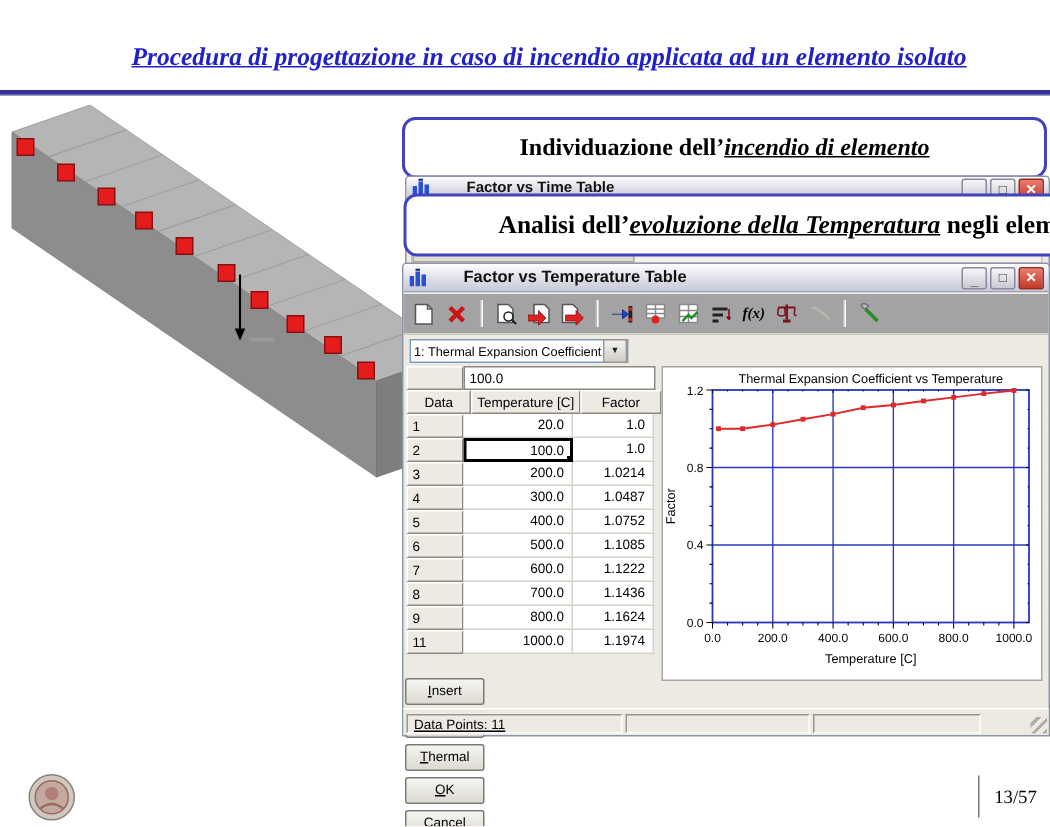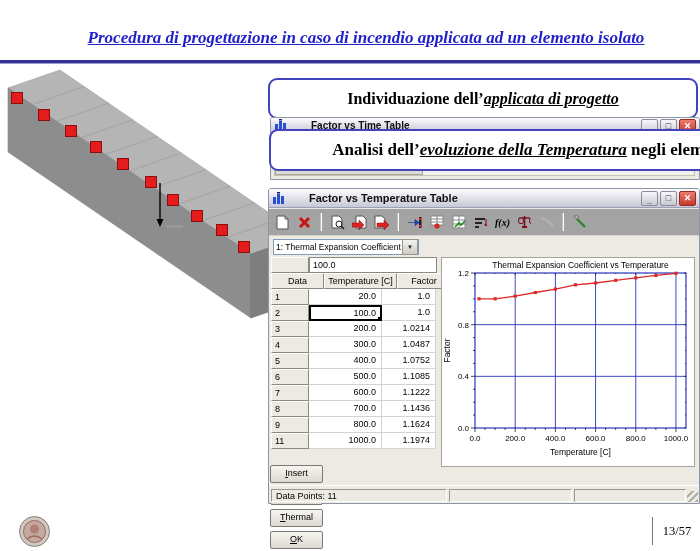--- a/index.html
+++ b/index.html
@@ -76,21 +76,21 @@
   
   #backwin{left:270px;top:117px;width:428px;height:61px;z-index:4;}
   #backwin .tbar{height:15px;}
   #backwin .ttl{font-size:10px;}
   #backwin .winbtns{top:1px;}
   .hscroll{position:absolute;left:3px;bottom:3px;right:4px;height:8px;background:#f2f1ee;
     border:1px solid #c5c2ba;}
   .hthumb{position:absolute;left:0;top:0;width:146px;height:6px;background:#dedbd3;border:1px solid #aaa79f;}
   .backcombo{position:absolute;left:112px;bottom:12px;width:28px;height:5px;background:#cfccc4;border:1px solid #a8a59d;}
   
-  #mainwin{left:268px;top:188px;width:430px;height:314px;z-index:6;}
+  #mainwin{left:268px;top:175px;width:430px;height:314px;z-index:6;}
   
   .footbar{position:absolute;left:25px;top:517px;width:627px;height:28px;background:#c80f1e;
     display:flex;align-items:center;justify-content:center;z-index:2;}
   .foottext{font-family:"Liberation Serif",serif;font-style:italic;font-weight:bold;
     color:#fff;font-size:12.5px;white-space:nowrap;padding-left:34px;}
   .foottext .uname{text-decoration:underline;}
   .pagebox{position:absolute;left:652px;top:517px;width:48px;height:28px;background:#fff;
     border-left:1px solid #777;display:flex;align-items:center;justify-content:center;
     font-family:"Liberation Serif",serif;font-size:12.5px;color:#000;z-index:2;}
   #beam{position:absolute;left:0;top:70px;z-index:1;}
@@ -132,21 +132,21 @@
       <rect x="238.5" y="171.5" width="11" height="11" fill="#e41c1c" stroke="#8a0f0f"></rect>
     </g>
     <g>
       <line x1="160" y1="113" x2="160" y2="151" stroke="#000" stroke-width="1.4"></line>
       <polygon points="156.5,149 163.5,149 160,157" fill="#000"></polygon>
       <rect x="166" y="155" width="17" height="2.5" fill="#9a9a9a"></rect>
     </g>
   </svg>
 
   <div id="box1" class="callout">
-    <span><span>Individuazione dell’</span><span class="emph">applicata di progetto</span></span>
+    <span><span>Individuazione dell’</span><span class="emph">incendio di elemento</span></span>
   </div>
 
   <div id="backwin" class="win">
     <div class="tbar">
       <svg width="12" height="12">
         <rect x="0" y="5" width="3" height="7" fill="#2a4fd0"></rect>
           <rect x="4" y="2" width="3" height="10" fill="#2a4fd0"></rect>
         <rect x="8" y="4" width="3" height="8" fill="#2a4fd0"></rect>
           <rect x="4" y="0" width="3" height="1.5" fill="#13207a"></rect>
       </svg>
@@ -292,21 +292,21 @@
       <span class="cval">1: Thermal Expansion Coefficient vs Tempe</span>
       <span class="cbtn">▼</span>
     </div>
 
     <div class="editrow">
       <div class="raised" style="width:38px;height:16px;"></div>
       <div class="editbox">100.0</div>
     </div>
 
     <div class="gridhead">
-      <div class="hc raised" style="width:53px;">Data</div>
+      <div class="hc raised" style="width:43px;">Data</div>
       <div class="hc raised" style="width:73px;">Temperature [C]</div>
       <div class="hc raised" style="width:54px;">Factor</div>
     </div>
     <div class="gridbody" id="grid-body">
         <div class="grid-row">
           <div class="rh raised">1</div>
           <div class="cell c1">20.0</div>
           <div class="cell c2">1.0</div>
         </div>
         <div class="grid-row">
@@ -464,21 +464,21 @@
 
     <div class="btnrow">
       <span class="btn">Insert</span>
       <span class="btn">Add</span>
       <span class="btn">Thermal</span>
       <span class="btn">OK</span>
       <span class="btn">Cancel</span>
     </div>
 
     <div class="statusbar">
-      <div class="spanel" style="width:176px;">Data Points: 11</div>
+      <div class="spanel" style="width:144px;text-decoration:underline;">Data Points: 11</div>
       <div class="spanel" style="width:123px;"></div>
       <div class="spanel" style="width:112px;"></div>
       <div class="grip"></div>
     </div>
   </div>
 
   <svg id="logo" width="33" height="33">
     <circle cx="16.5" cy="16.5" r="15" fill="#cfc9c0" stroke="#8a7f78"></circle>
     <circle cx="16.5" cy="16.5" r="11" fill="#c4a9a0" stroke="#9a6a60"></circle>
     <circle cx="16.5" cy="14" r="4.5" fill="#b08078"></circle>

